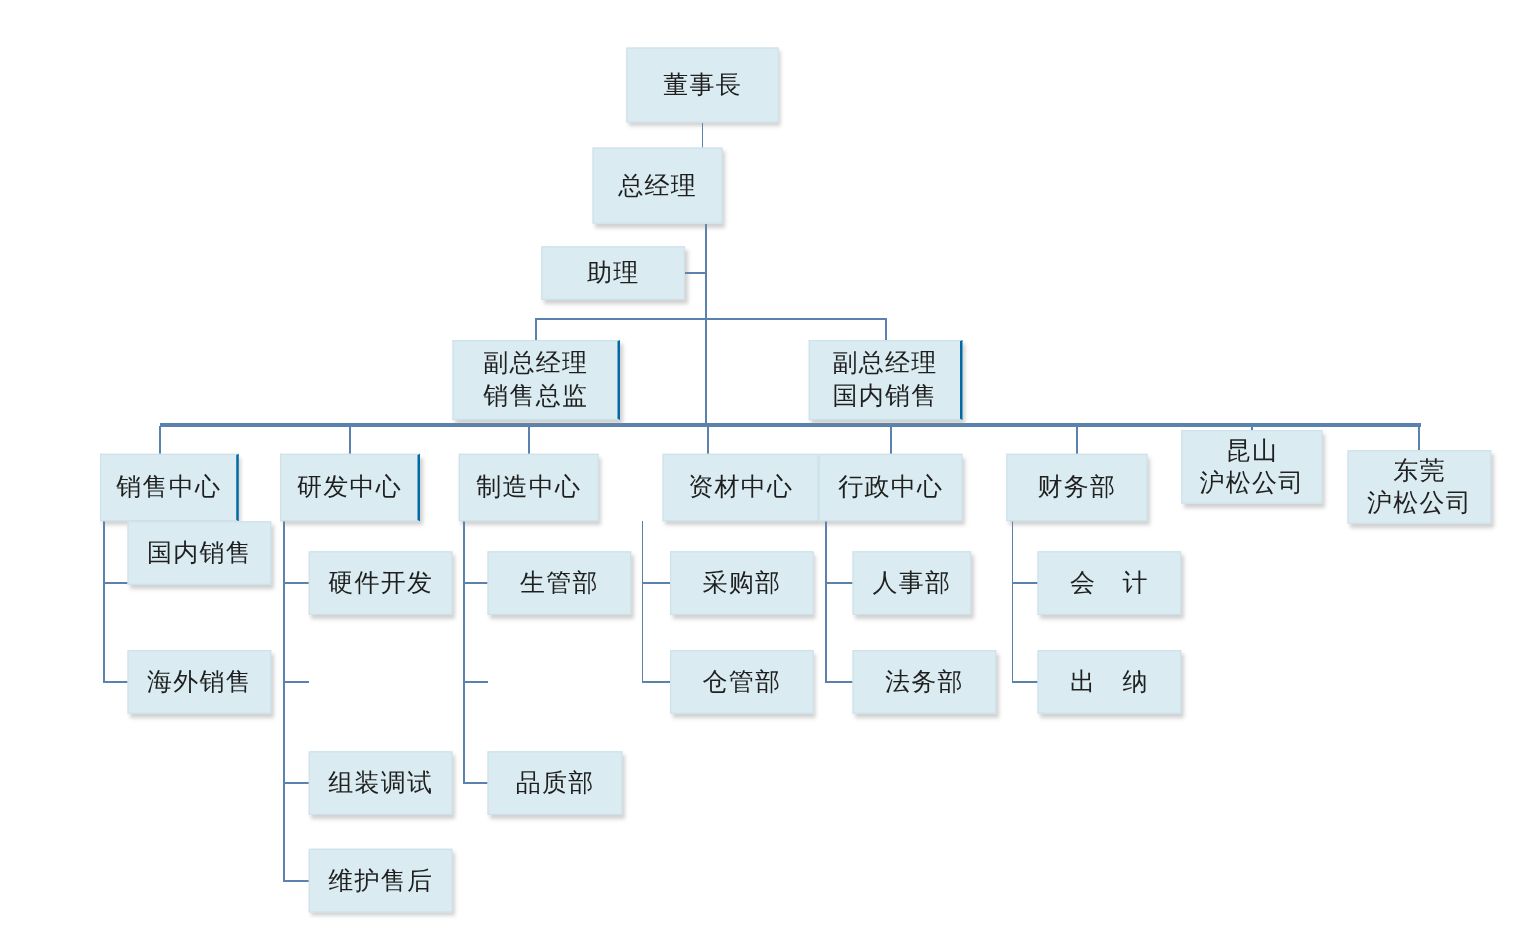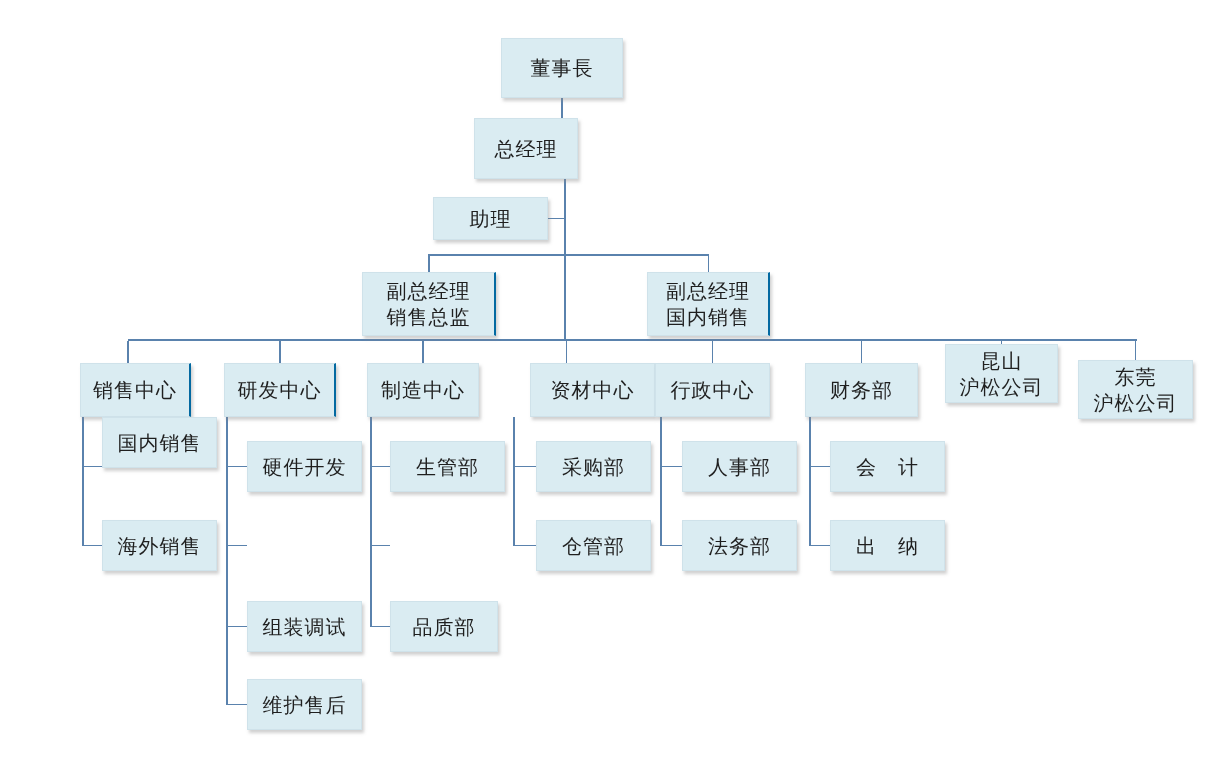--- a/index.html
+++ b/index.html
@@ -125,21 +125,21 @@
     <span class="lbl">品质部</span>
   </div>
 
   <div class="node" style="left:536px;top:441px;width:115px;height:51px">
     <span class="lbl">采购部</span>
   </div>
   <div class="node" style="left:536px;top:520px;width:115px;height:51px">
     <span class="lbl">仓管部</span>
   </div>
 
-  <div class="node" style="left:682px;top:441px;width:115px;height:51px">
+  <div class="node" style="left:682px;top:441px;width:95px;height:51px">
     <span class="lbl">人事部</span>
   </div>
   <div class="node" style="left:830px;top:441px;width:115px;height:51px">
     <span class="lbl">会　计</span>
   </div>
 
   <div class="node" style="left:682px;top:520px;width:115px;height:51px">
     <span class="lbl">法务部</span>
   </div>
   <div class="node" style="left:830px;top:520px;width:115px;height:51px">

